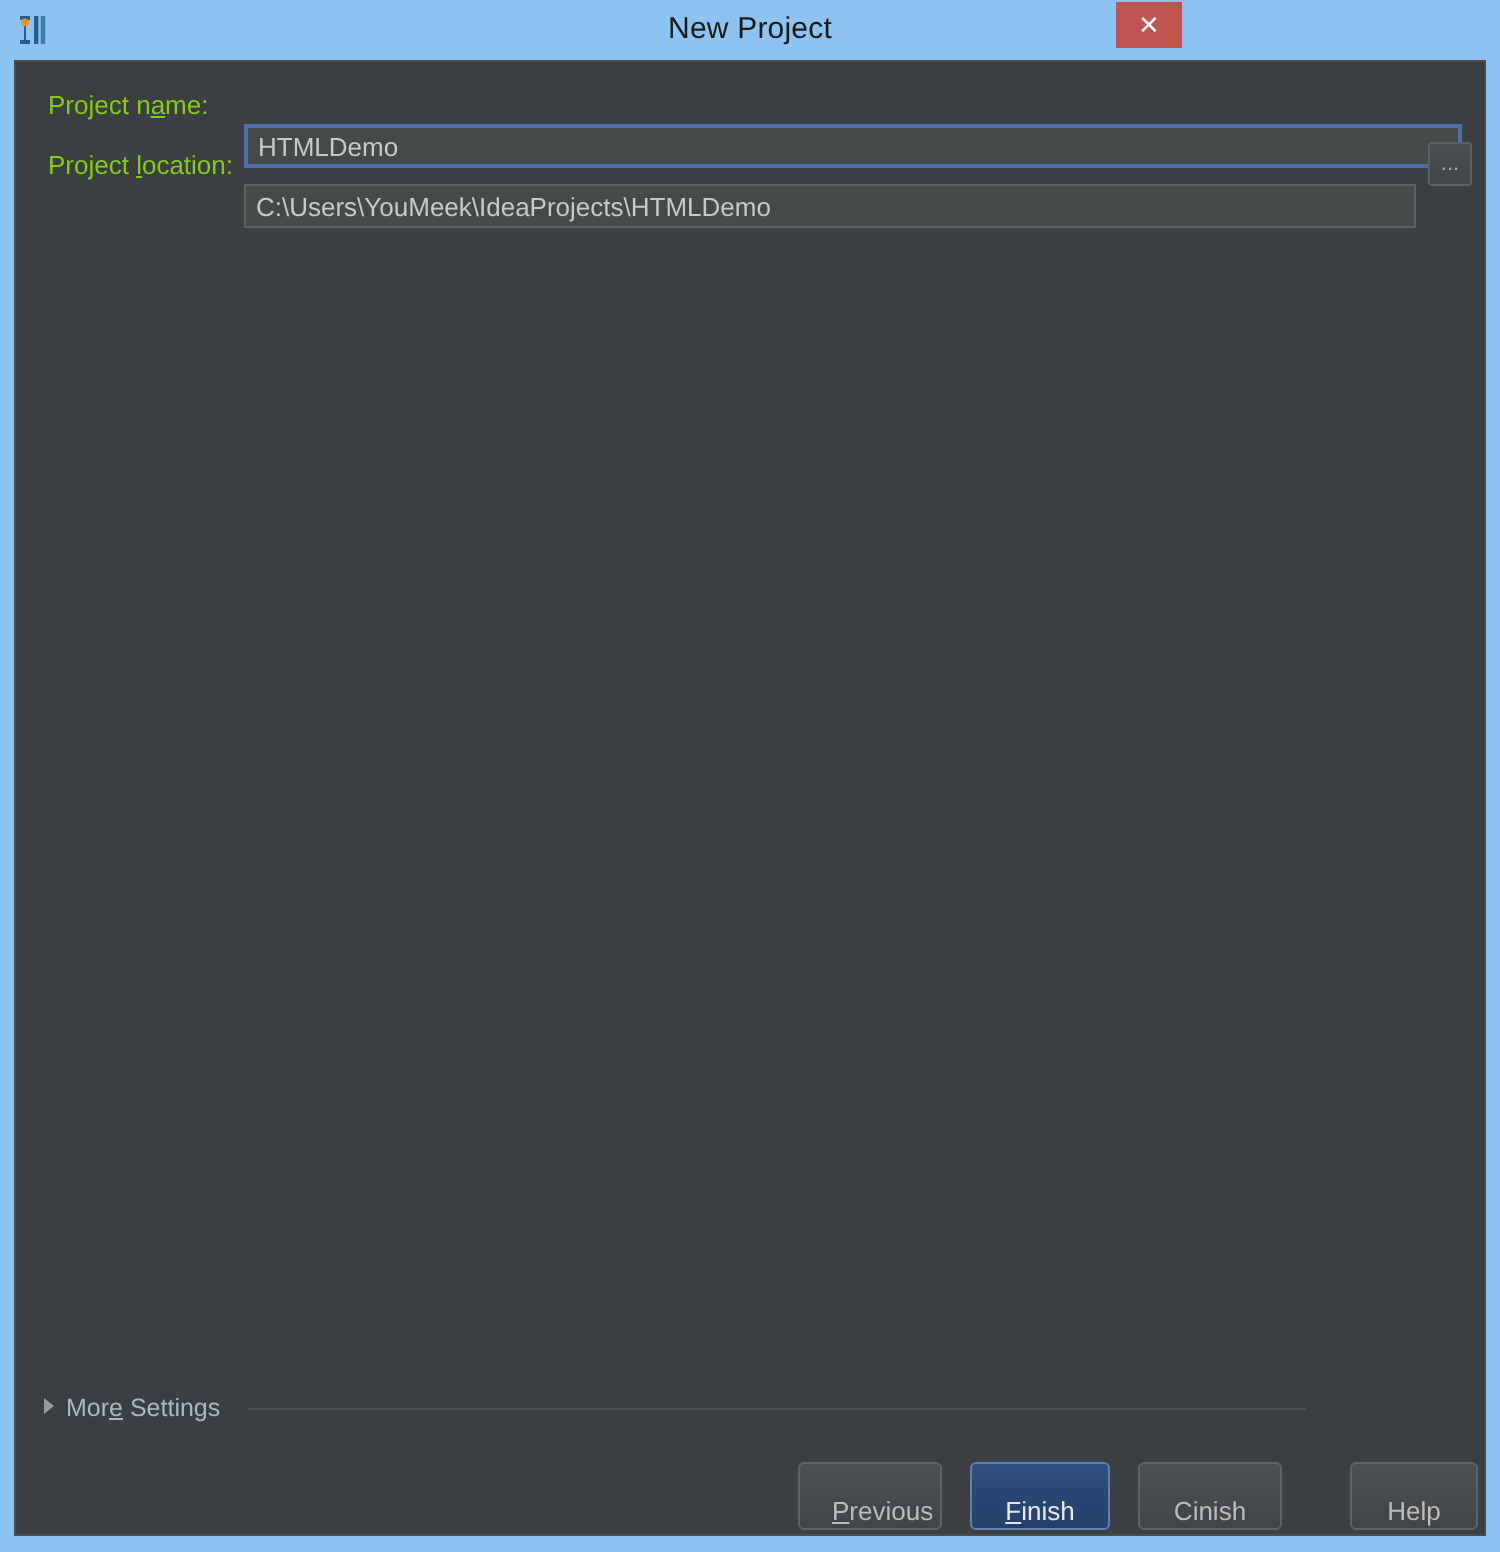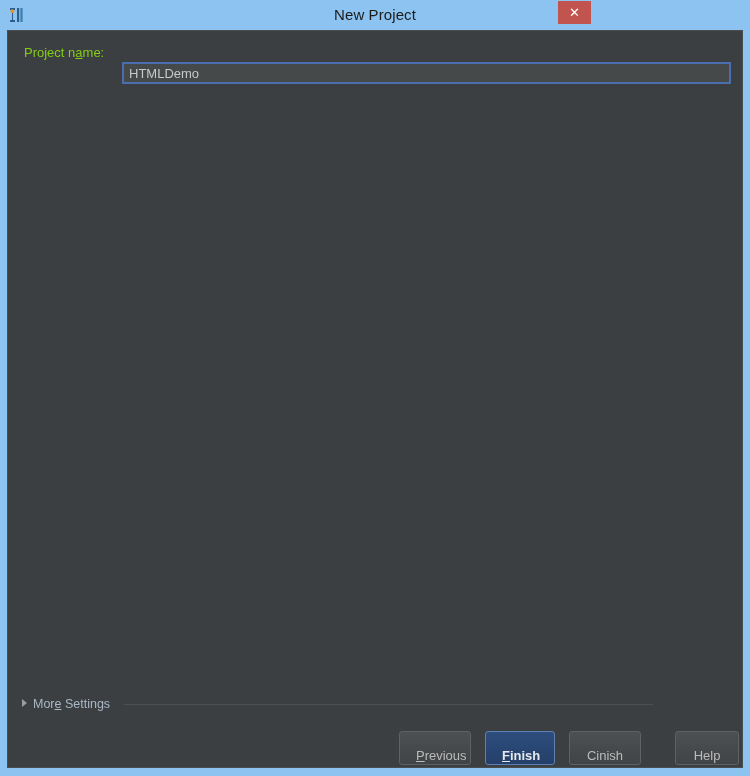--- a/index.html
+++ b/index.html
@@ -202,21 +202,21 @@
     padding: 16px;
     user-select: none;
   }
   .dlg-button u { text-decoration: underline; }
   #btn-previous { left: 391px; width: 72px; }
   #btn-finish   {
     left: 477px; width: 70px;
     background: linear-gradient(#2E4E7E, #243F69);
     border: 1px solid #5C7FB4;
     color: #E6E9EB;
-    font-weight: bold;
+    font-weight: normal;
   }
   #btn-cancel   { left: 561px; width: 72px; }
   #btn-help     { left: 667px; width: 64px; }
 </style>
 </head>
 <body>
 
 <div id="window">
 
   <div id="titlebar">
@@ -233,20 +233,25 @@
     <button id="close-button">✕</button>
   </div>
 
   <div id="client">
 
     <div class="form-row" id="row-name">
       <label class="field-label"><span>Project n</span><u>a</u><span>me:</span></label>
       <input class="text-input" id="project-name-input" type="text" value="HTMLDemo" style="">
     </div>
 
+    <div class="form-row" id="row-loc">
+      <label class="field-label"><span>Project </span><u>l</u><span>ocation:</span></label>
+      <input class="text-input" id="project-location-input" type="text" value="C:\Users\YouMeek\IdeaProjects\HTMLDemo" style="">
+      <button id="browse-button">...</button>
+    </div>
 
     <div id="more-settings-row">
       <div id="more-settings-toggle"><span id="disclosure-icon"></span><span>Mor</span><u>e</u><span> Settings</span></div>
       <div id="more-settings-separator"></div>
     </div>
 
     <div id="button-bar">
       <button class="dlg-button" id="btn-previous"><u>P</u><span>revious</span></button>
       <button class="dlg-button" id="btn-finish"><u>F</u><span>inish</span></button>
       <button class="dlg-button" id="btn-cancel"><span>C</span><span>inish</span></button>

